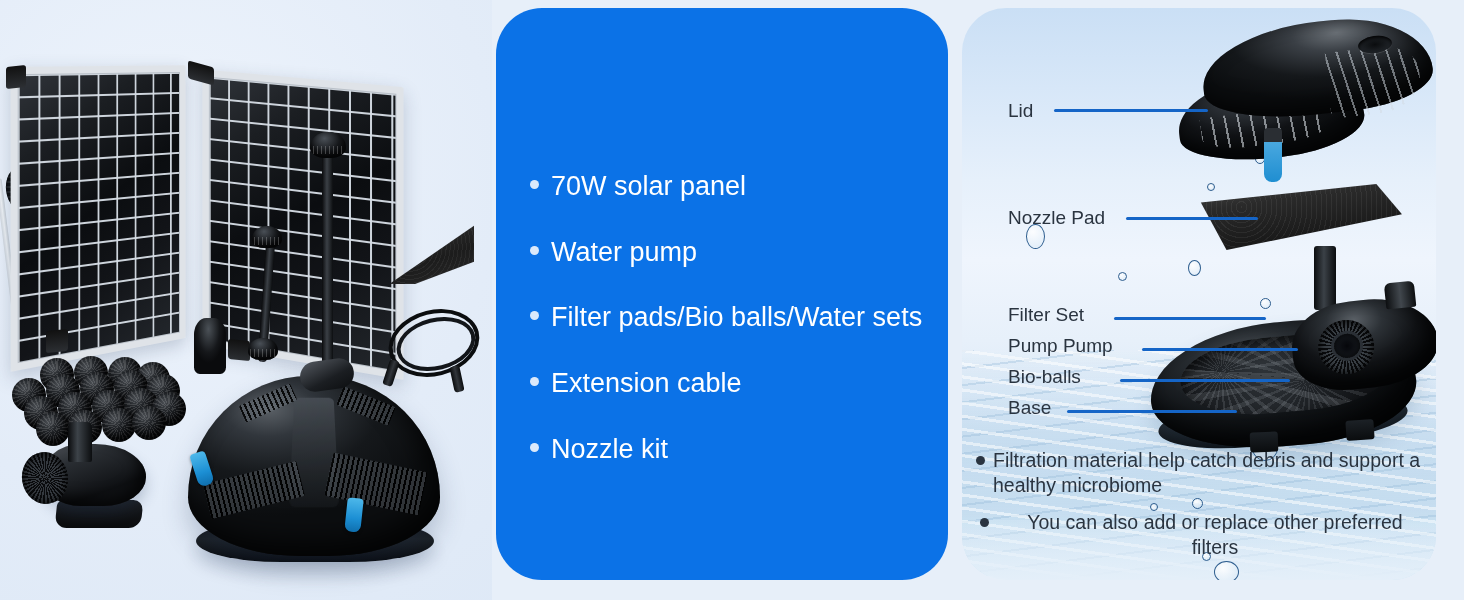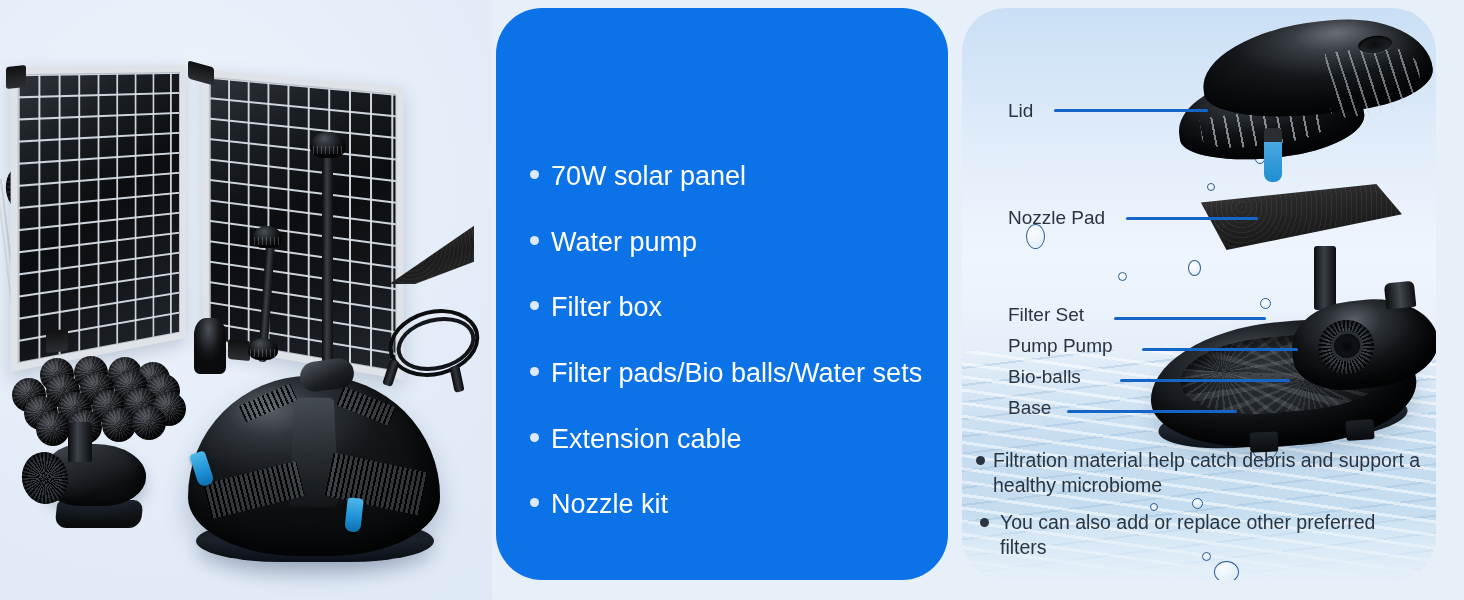--- a/index.html
+++ b/index.html
@@ -177,21 +177,21 @@
     position: absolute; left: 496px; top: 8px; width: 452px; height: 572px;
     background: #0b72e7;
     border-radius: 46px;
   }
   #includedTitle {
     position: absolute; left: 0; right: 0; top: 52px;
     text-align: center; color: #ffffff;
     font-size: 62px; font-weight: bold; letter-spacing: .5px;
     font-family: "Liberation Sans", sans-serif;
   }
-  #includedList { position: absolute; left: 34px; top: 154px; right: 12px; }
+  #includedList { position: absolute; left: 34px; top: 164px; right: 12px; }
   .inc-item {
     display: flex; align-items: baseline; gap: 12px;
     color: #ffffff; font-size: 27px; line-height: 1.1;
     margin-bottom: 36px; white-space: nowrap;
   }
   .inc-dot {
     flex: 0 0 auto; width: 9px; height: 9px; border-radius: 50%;
     background: #dbe9fb; position: relative; top: -6px;
   }
 
@@ -340,21 +340,21 @@
   .lead { position: absolute; height: 3px; background: #1565c7; border-radius: 2px; }
 
   
   #notes { position: absolute; left: 14px; top: 440px; width: 446px; }
   .note {
     display: flex; align-items: flex-start; gap: 8px;
     color: #2a3440; font-size: 19.5px; line-height: 1.28;
     margin-bottom: 12px;
   }
   .note-dot { flex: 0 0 auto; width: 9px; height: 9px; border-radius: 50%; background: #2a3440; margin-top: 8px; }
-  .note.second { padding-left: 4px; gap: 11px; }
+  .note.second { padding-left: 4px; gap: 19px; text-align: center; }
 </style>
 </head>
 <body>
 
 <div id="stage">
 
   <div id="photo">
     <div id="coil"></div>
     <div class="leg" id="leg1"></div>
     <div class="leg" id="leg2"></div>
@@ -427,24 +427,20 @@
       <div class="inc-item">
         <span class="inc-dot"></span>
         <span>70W solar panel</span>
       </div>
       <div class="inc-item">
         <span class="inc-dot"></span>
         <span>Water pump</span>
       </div>
       <div class="inc-item">
         <span class="inc-dot"></span>
-        <span>Filter box</span>
-      </div>
-      <div class="inc-item">
-        <span class="inc-dot"></span>
         <span>Filter pads/Bio balls/Water sets</span>
       </div>
       <div class="inc-item">
         <span class="inc-dot"></span>
         <span>Extension cable</span>
       </div>
       <div class="inc-item">
         <span class="inc-dot"></span>
         <span>Nozzle kit</span>
       </div>

